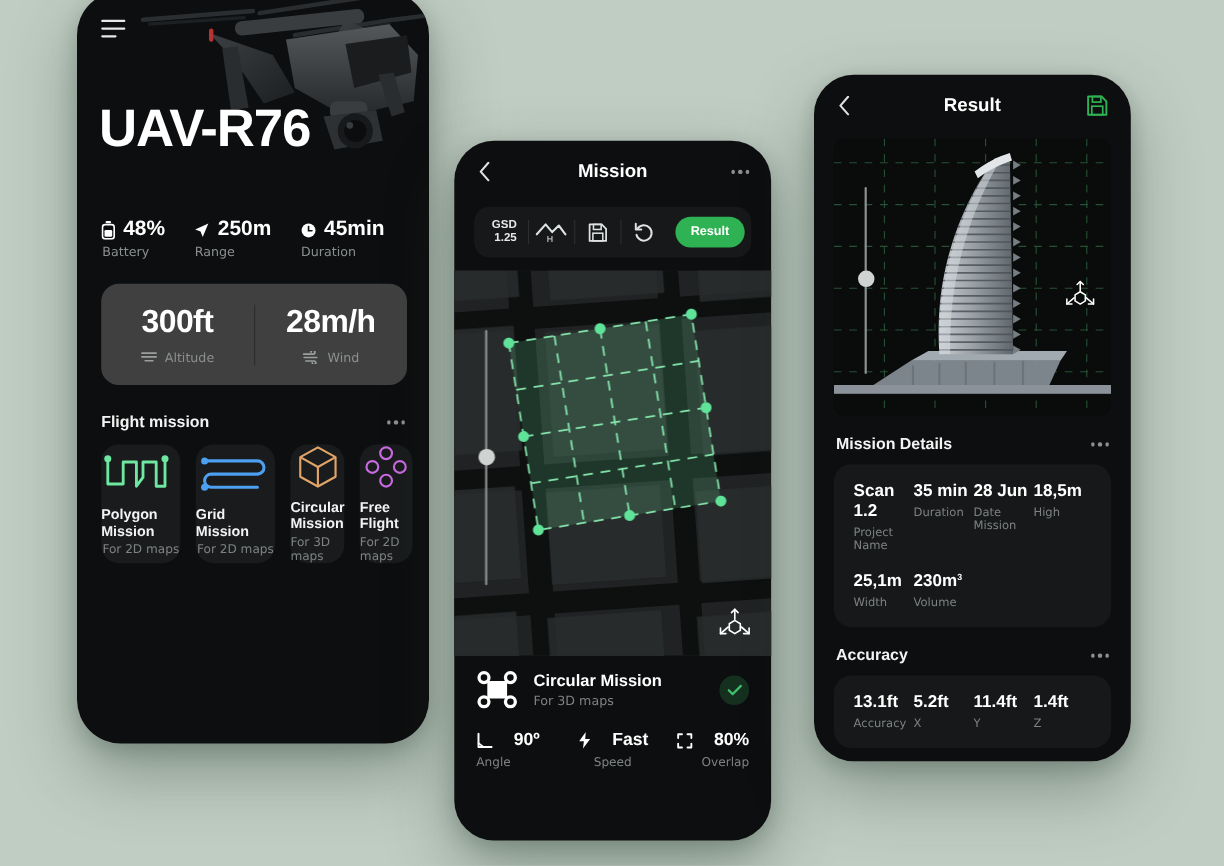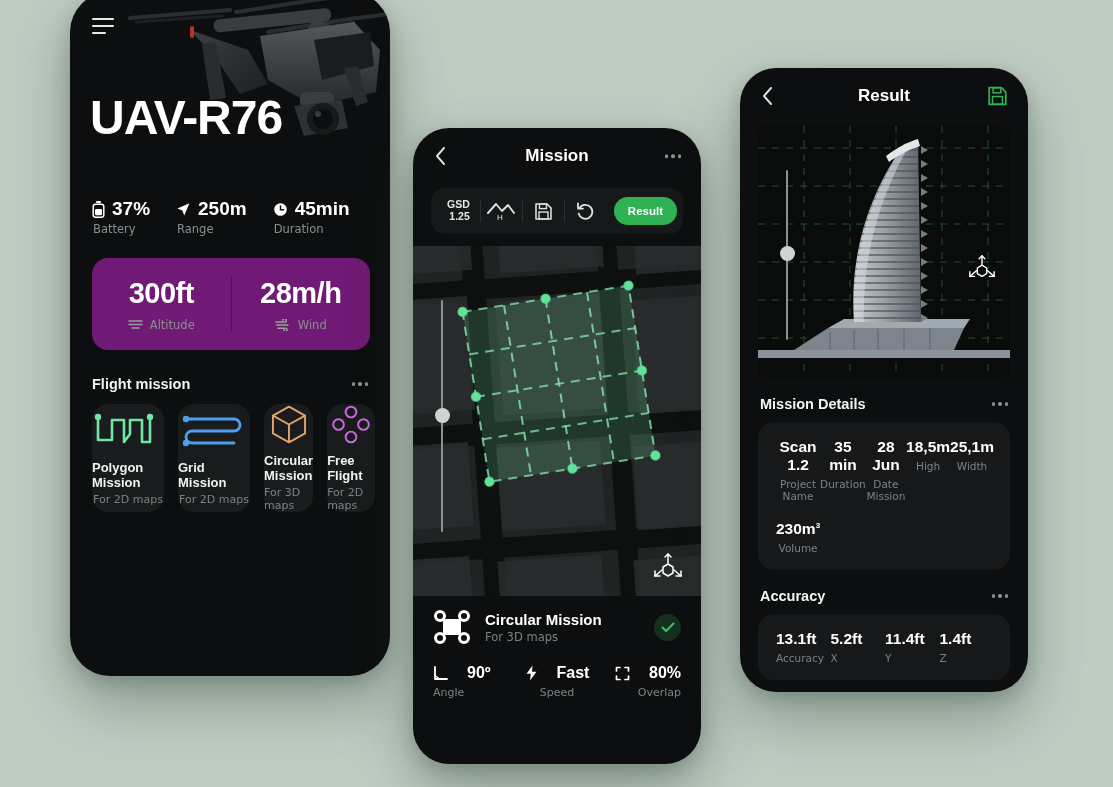--- a/index.html
+++ b/index.html
@@ -39,21 +39,21 @@
     font-family:"Liberation Sans", sans-serif;
   }
 
   .kpi-row { display:flex; padding: 6px 20px 0 22px; gap: 26px; }
   .kpi { }
   .kpi-top { display:flex; align-items:center; gap:7px; }
   .kpi-val { font-size:19px; font-weight:700; color:#fff; font-family:"Liberation Sans",sans-serif; }
   .kpi-lab { font-size:11.5px; color:#8b8f8f; margin-top:2px; padding-left:1px; }
 
   .stat-card {
-    margin: 22px 20px 0 22px; background:#701a75; border-radius:16px;
+    margin: 22px 20px 0 22px; background:#404040; border-radius:16px;
     display:flex; height: 92px; align-items:center;
   }
   .stat-half { flex:1; text-align:center; }
   .stat-half + .stat-half { border-left:1px solid #2a2d2e; }
   .stat-big { font-size:29px; font-weight:700; color:#fff; font-family:"Liberation Sans",sans-serif; letter-spacing:-.5px;}
   .stat-sub { margin-top:8px; display:flex; align-items:center; justify-content:center; gap:7px; font-size:11.5px; color:#8b8f8f; }
 
   .sec-row { display:flex; align-items:center; justify-content:space-between; margin: 26px 22px 12px 22px; gap: 32px; }
   .sec-title { font-size:14.5px; font-weight:700; color:#f2f4f4; font-family:"Liberation Sans",sans-serif; }
   .dots { display:flex; gap:3px; cursor:pointer; }
@@ -113,21 +113,21 @@
 
   
   .viewer { position:relative; margin: 2px 18px 0 18px; height: 252px;
             background:#0a0b0b; border-radius:10px; overflow:hidden; }
   .viewer .slider-v { left:22px; top:44px; height:170px; }
   .viewer .slider-v .knob { top:76px; }
   .viewer .axis3d { right:14px; bottom:96px; }
 
   .d-sec { display:flex; align-items:center; justify-content:space-between; margin: 18px 20px 10px 20px; }
   .d-card { margin: 0 18px; background:#161819; border-radius:16px; padding: 16px 16px 16px 18px; }
-  .d-grid3 { display:grid; grid-template-columns: 1fr 1fr 1fr 1fr 1fr; row-gap: 18px; text-align: center; }
+  .d-grid3 { display:grid; grid-template-columns: 1fr 1fr 1fr 1fr; row-gap: 18px; }
   .d-grid4 { display:grid; grid-template-columns: 1fr 1fr 1fr 1fr; }
   .d-v { font-size:15.5px; font-weight:700; color:#fff; font-family:"Liberation Sans",sans-serif; }
   .d-v sup { font-size:8px; vertical-align:super; }
   .d-l { font-size:10.5px; color:#7e8283; margin-top:4px; }
 </style>
 </head>
 <body>
 
 <div id="stage">
 
@@ -188,21 +188,21 @@
     </div>
 
     <div class="kpi-row">
       <div class="kpi">
         <div class="kpi-top">
           <svg width="13" height="17" viewBox="0 0 13 17">
             <rect x="4" y="0" width="5" height="2" rx="1" fill="#fff"></rect>
             <rect x="1.2" y="3.2" width="10.6" height="13" rx="2.4" fill="none" stroke="#fff" stroke-width="1.5"></rect>
             <rect x="3" y="8" width="7" height="6.2" rx="1.2" fill="#fff"></rect>
           </svg>
-          <span class="kpi-val">37%</span>
+          <span class="kpi-val">48%</span>
         </div>
         <div class="kpi-lab">Battery</div>
       </div>
       <div class="kpi">
         <div class="kpi-top">
           <svg width="15" height="15" viewBox="0 0 15 15">
             <path d="M13.4 1.2 L1.4 6.6 L6.3 8.5 L8.3 13.4 Z" fill="#fff"></path>
           </svg>
           <span class="kpi-val">250m</span>
         </div>

